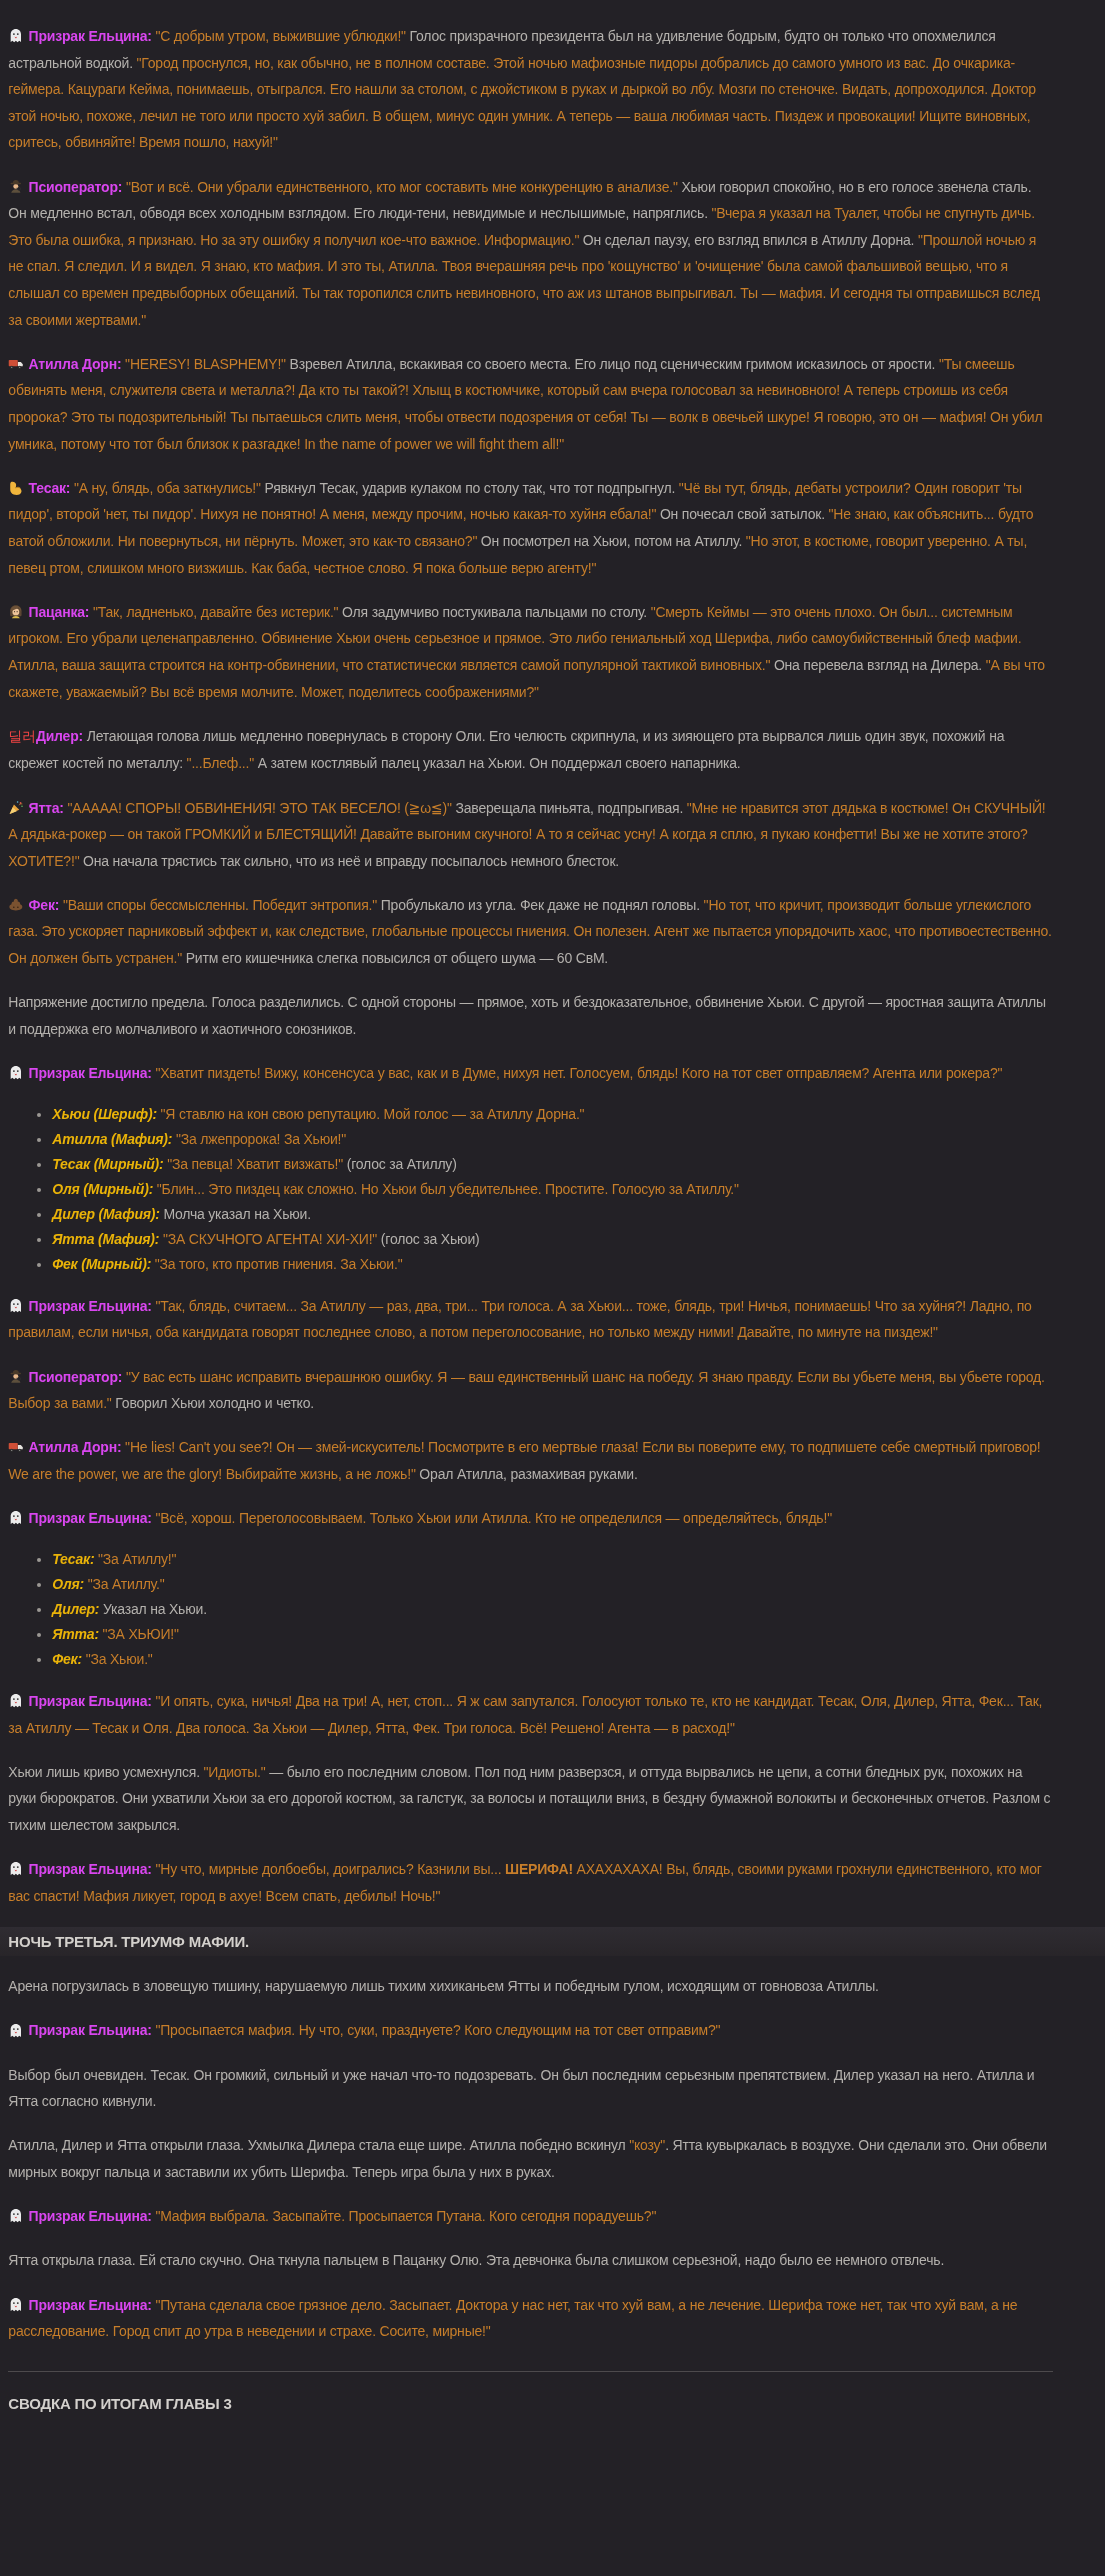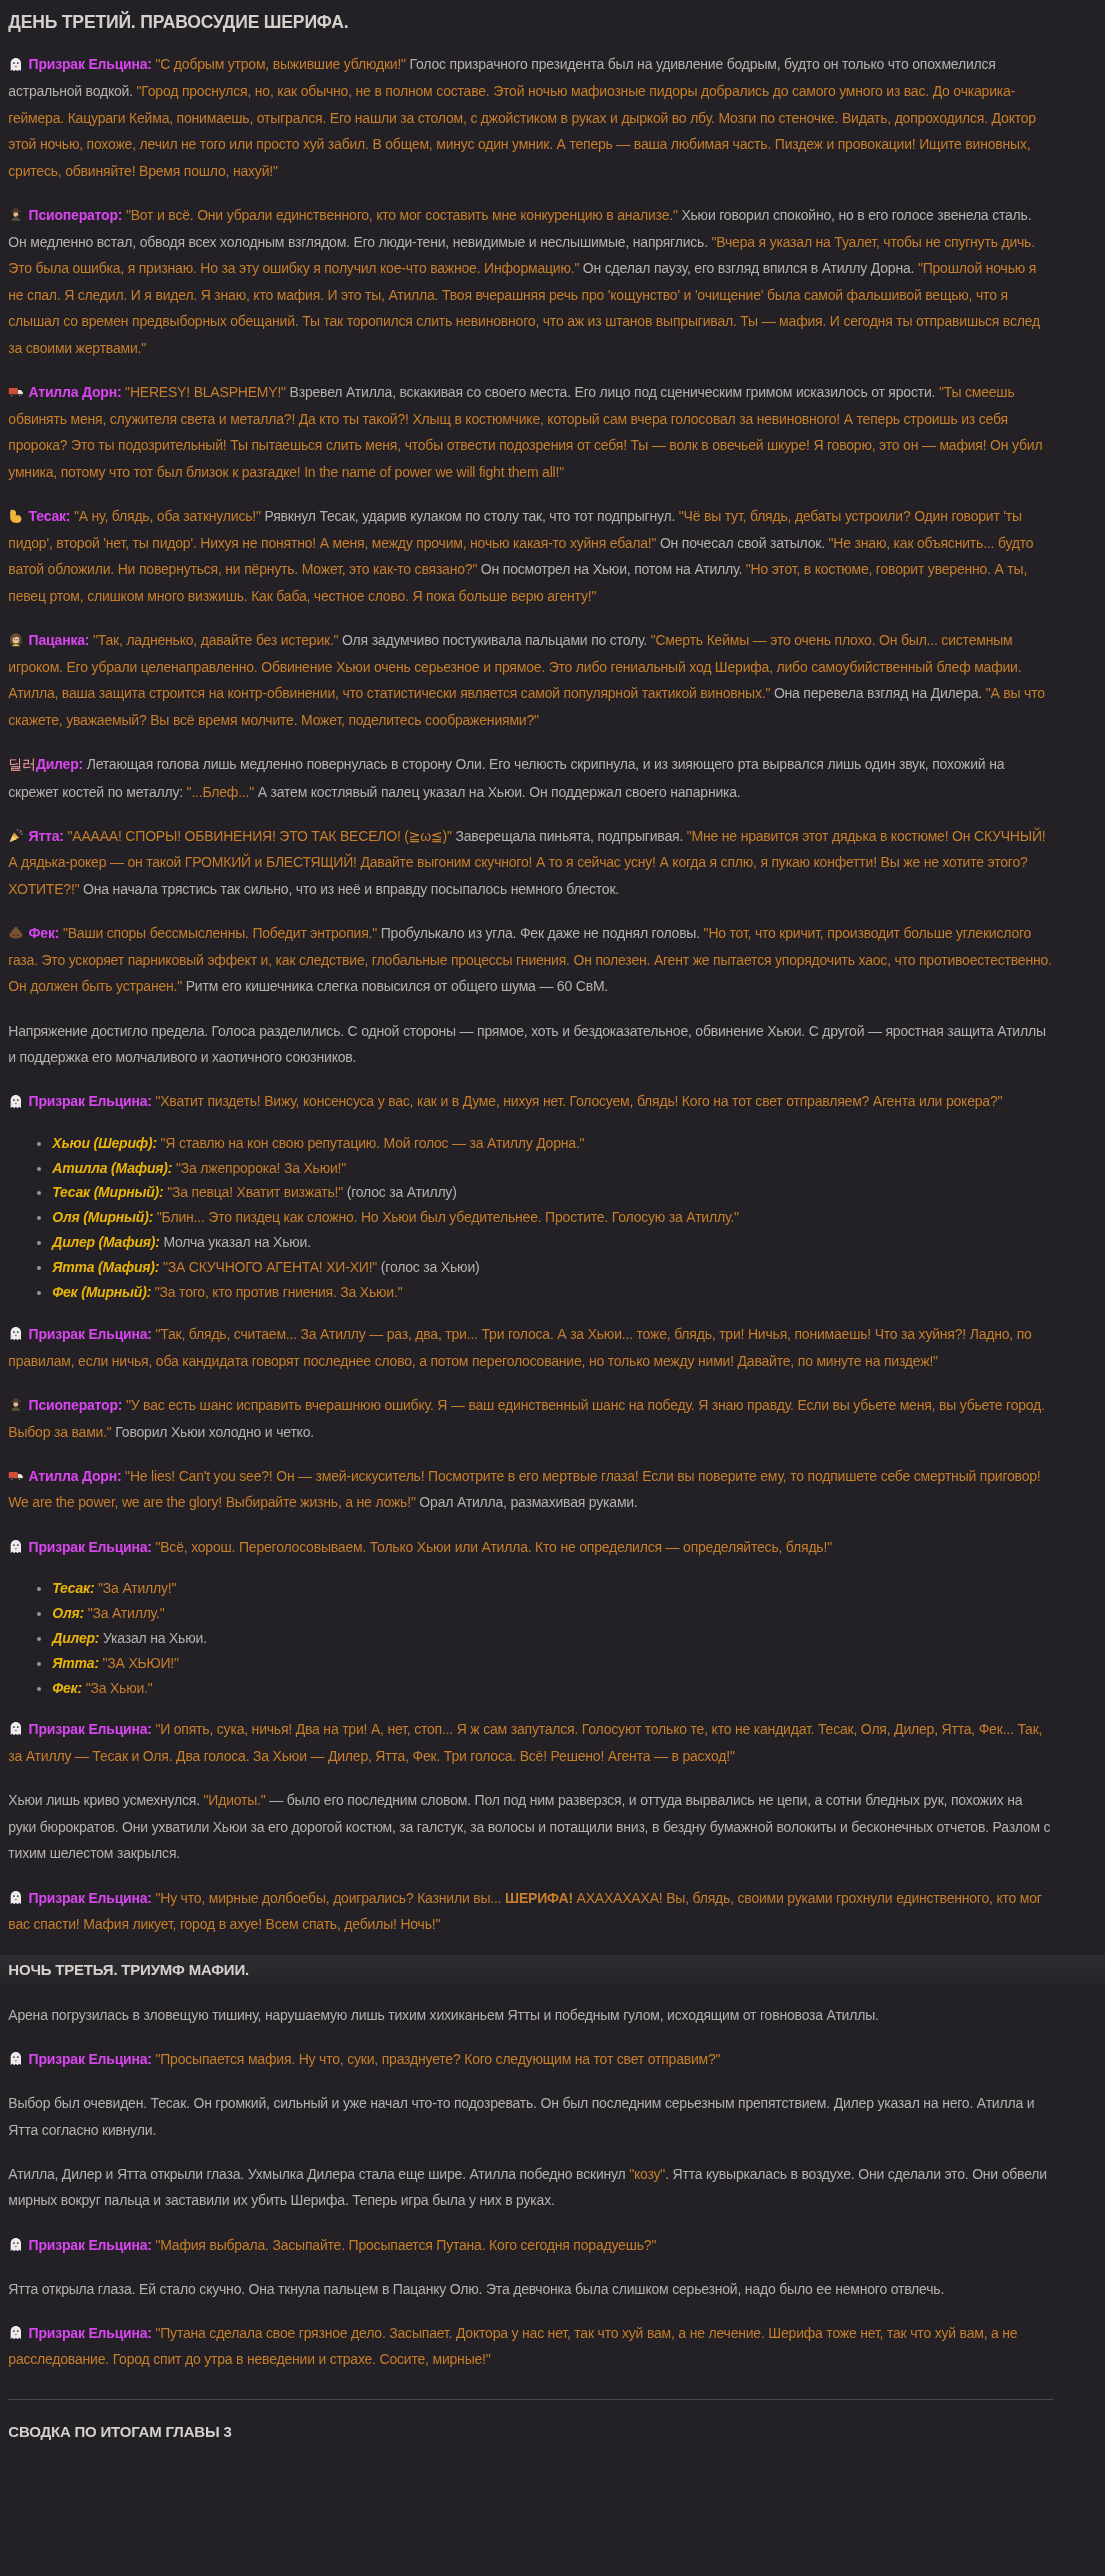--- a/index.html
+++ b/index.html
@@ -21,33 +21,32 @@
     margin:9.2px -52px 3.7px -8.3px;
     padding:4.6px 52px 4.6px 8.3px;
   }
   .para{margin:17.6px 0;line-height:1.9;}
   .para.tight{margin-top:2.8px;}
   .q{color:#c77e2a;}
   .t{color:#b4b1ad;}
   .b{font-weight:700;}
   .t.b{color:#eab308;font-style:italic;}
   .name{font-weight:700;color:#d946ef;text-align:right;}
-  .hangul{color:#fca5a5;font-family:Liberation Serif, serif;}
+  .hangul{color:#ef4444;font-family:Liberation Serif, serif;}
   .icon{display:inline-block;width:15.7px;height:15.7px;vertical-align:-2.8px;margin-right:4.6px;}
   .icon svg{width:15.7px;height:15.7px;display:block;}
   ul{margin:15px 0;padding-left:44px;}
   li{line-height:1.52;margin:3.7px 0;color:#b4b1ad;}
   li::marker{color:#9b9894;}
   hr{border:none;border-top:0.9px solid #4d4a4c;margin:26px 0 7.4px 0;}
 </style>
 </head>
 <body>
 
 <div class="content" id="doc">
-    <div class="h1">ДЕНЬ ТРЕТИЙ. ПРАВОСУДИЕ ШЕРИФА.</div>
     <p class="para"><span class="icon"><svg viewBox="0 0 17 17" xmlns="http://www.w3.org/2000/svg">
           <path d="M8.5 1.2c-3.3 0-5.6 2.5-5.6 5.9v8.2l1.9-1.4 1.9 1.5 1.8-1.5 1.9 1.5 1.8-1.5 1.9 1.4V7.1c0-3.4-2.3-5.9-5.6-5.9z" fill="#ececec"></path>
           <circle cx="6.4" cy="6.6" r="1" fill="#333"></circle>
           <circle cx="10.6" cy="6.6" r="1" fill="#333"></circle>
           <path d="M7.2 9.1c.8.8 1.8.8 2.6 0l-.5 1.7c-.5.5-1.1.5-1.6 0z" fill="#d05858"></path>
         </svg></span><span class="name">Призрак Ельцина:</span> <span class="q">"С добрым утром, выжившие ублюдки!"</span><span class="t"> Голос призрачного президента был на удивление бодрым, будто он только что опохмелился астральной водкой. </span><span class="q">"Город проснулся, но, как обычно, не в полном составе. Этой ночью мафиозные пидоры добрались до самого умного из вас. До очкарика-геймера. Кацураги Кейма, понимаешь, отыгрался. Его нашли за столом, с джойстиком в руках и дыркой во лбу. Мозги по стеночке. Видать, допроходился. Доктор этой ночью, похоже, лечил не того или просто хуй забил. В общем, минус один умник. А теперь — ваша любимая часть. Пиздеж и провокации! Ищите виновных, сритесь, обвиняйте! Время пошло, нахуй!"</span></p>
     <p class="para"><span class="icon"><svg viewBox="0 0 17 17" xmlns="http://www.w3.org/2000/svg">
           <path d="M3.5 15c.6-2.6 2.6-3.9 5-3.9s4.4 1.3 5 3.9z" fill="#5d4f3c"></path>
           <circle cx="8.5" cy="8" r="2.7" fill="#e8b88a"></circle>
           <path d="M5.2 4.3c0-2 1.4-3.1 3.3-3.1s3.3 1.1 3.3 3.1z" fill="#4a3b2a"></path>

